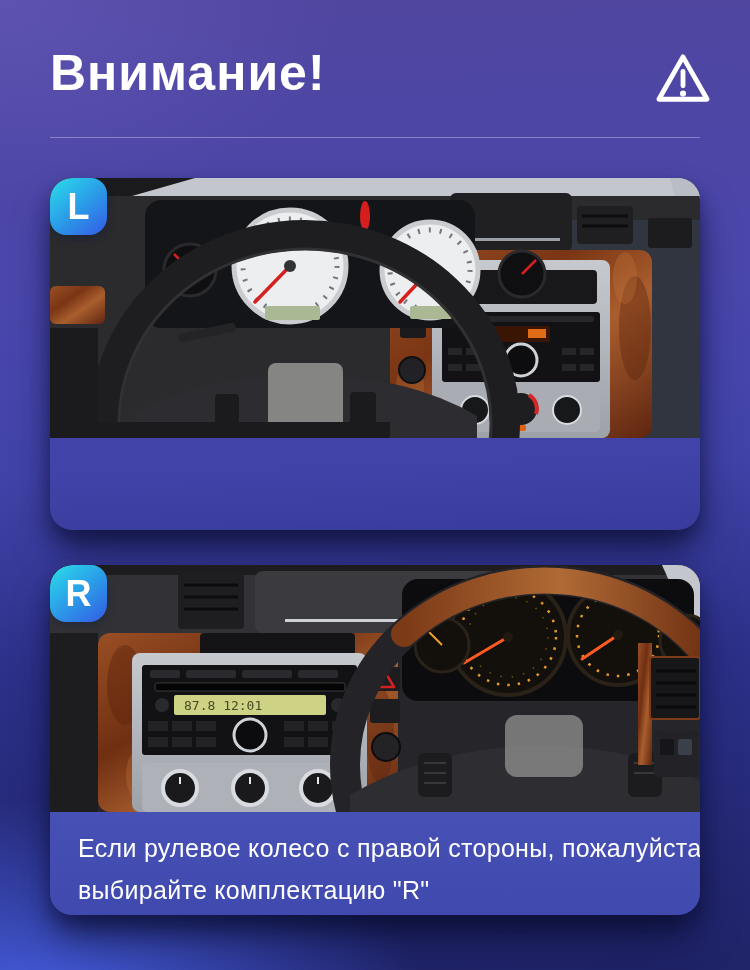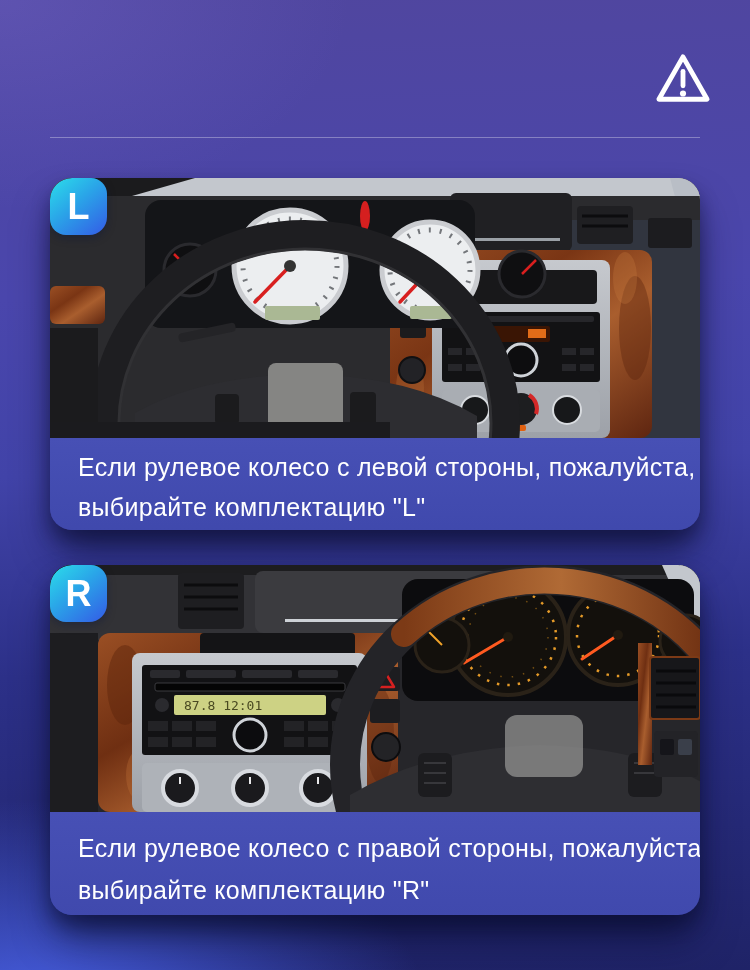--- a/index.html
+++ b/index.html
@@ -30,20 +30,21 @@
   .cap1{height:92px;padding:9px 28px 0;line-height:40px;}
   .cap2{height:103px;padding:15px 28px 0;line-height:42px;}
   .jline{text-align:justify;text-align-last:justify;white-space:nowrap;}
   .nline{text-align:left;}
 </style>
 </head>
 <body>
 
 <div class="page">
 
+  <h1 class="title">Внимание!</h1>
 
   <svg class="warn-icon" viewBox="0 0 60 56">
     <path d="M30 5 L55 49 L5 49 Z" fill="none" stroke="#ffffff" stroke-width="5" stroke-linejoin="round"></path>
     <line x1="30" y1="20" x2="30" y2="35" stroke="#ffffff" stroke-width="5" stroke-linecap="round"></line>
     <circle cx="30" cy="43" r="3.2" fill="#ffffff"></circle>
   </svg>
 
   <div class="divider"></div>
 
   <section class="card card1">
@@ -149,24 +150,20 @@
           <rect x="300" y="214" width="26" height="34" rx="4" fill="#1b1b1d"></rect>
           <rect x="165" y="216" width="24" height="30" rx="4" fill="#1b1b1d"></rect>
         </g>
         <rect x="0" y="108" width="55" height="38" rx="6" fill="url(#wood1)"></rect>
         <rect x="0" y="150" width="48" height="110" fill="#1b1b1d"></rect>
         <rect x="0" y="244" width="340" height="16" fill="#1b1b1e"></rect>
       </svg>
       <div class="badge">
         <span>L</span>
       </div>
-    </div>
-    <div class="caption cap1">
-      <div class="jline">Если рулевое колесо с левой стороны, пожалуйста,</div>
-      <div class="nline">выбирайте комплектацию "L"</div>
     </div>
   </section>
 
   <section class="card card2">
     <div class="photo photo2">
       <svg viewBox="0 0 650 247" preserveAspectRatio="none">
         <defs>
           <linearGradient id="wood2" x1="0" y1="0" x2="1" y2="1">
             <stop offset="0" stop-color="#9a4f24"></stop>
               <stop offset="0.35" stop-color="#6f2f12"></stop>

